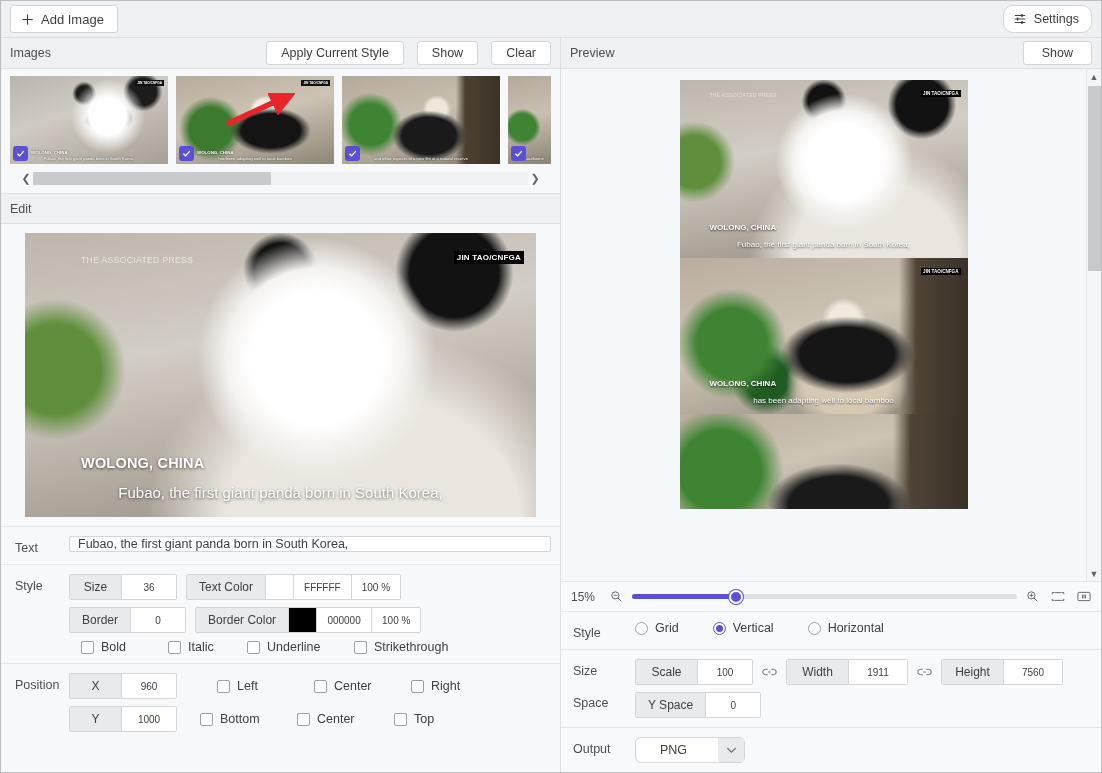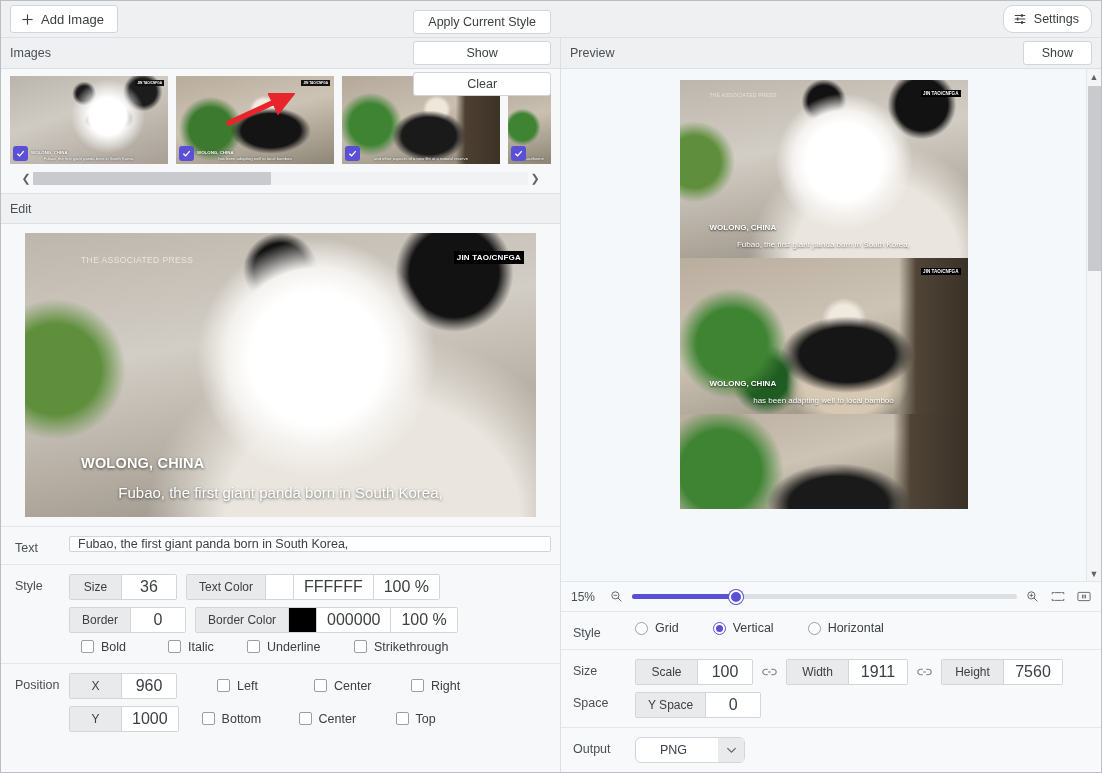--- a/index.html
+++ b/index.html
@@ -83,21 +83,21 @@
   
   .sec-head {
     height: 31px; min-height:31px;
     background: #eef0f2;
     border-bottom: 1px solid #dcdfe3;
     display: flex; align-items: center;
     padding: 0 9px;
     position: relative;
   }
   .sec-title { font-size: 12.5px; color: #4a4f55; }
-  .head-right { margin-left:auto; display:flex; gap:7px; z-index:2;flex-direction:column;}
+  .head-right { margin-left:auto; display:flex; gap:13px; z-index:2;}
 
   
   .thumbs-wrap { background: #f7f8f9; padding: 7px 9px 0 9px;}
   .thumbs {
     display: flex; gap: 8px; height: 88px; overflow: hidden;
   }
   .thumb {
     width: 158px; min-width:158px; height: 88px; position: relative;
     overflow: hidden; background:#333;
   }
@@ -164,29 +164,29 @@
     font-family:"Liberation Sans",sans-serif; outline:none;
   }
   .fline { display:flex; align-items:center; gap:9px; }
   .field { display:flex; height:26px; border:1px solid #d2d5d9; border-radius:2px; overflow:hidden; background:#fff;}
   .field .lab {
     background:#e9eaec; color:#3c4043; font-size:12px;
     display:flex;align-items:center;justify-content:center;
     padding:0 12px; border-right:1px solid #d2d5d9; min-width:52px;
   }
   .field .val {
-    background:#fff; color:#3c4043; font-size:16px;
+    background:#fff; color:#3c4043; font-size:10px;
     display:flex;align-items:center;justify-content:center; padding:0 10px;
     min-width:54px; font-family:"Liberation Sans",sans-serif;
   }
   .field .swatch { width:28px; border-right:1px solid #d2d5d9; }
   .field .pct { border-left:1px solid #d2d5d9; min-width:46px;}
 
   .cbrow { display:flex; align-items:center; gap:9px; }
-  .cb { display:flex; align-items:flex-start; gap:7px; font-size:12.5px; color:#3c4043; cursor:pointer; min-width:78px;}
+  .cb { display:flex; align-items:flex-end; gap:7px; font-size:12.5px; color:#3c4043; cursor:pointer; min-width:78px;}
   .cb .box { width:13px; height:13px; border:1px solid #9aa0a6; border-radius:2px; background:#fff;}
   .cbw-left{min-width:88px;}
 
   
   .preview-body { flex:1; display:flex; min-height:0; background:#f5f8fa; position:relative;}
   .preview-scroll-area { flex:1; display:flex; justify-content:center; overflow:hidden; padding-top:11px;}
   .pv-stack { width:288px; }
   .pv-img { width:288px; position:relative; overflow:hidden; background:#2b2b2b;}
   .pv-img.a { height:178px; }
   .pv-img.b { height:156px; }

